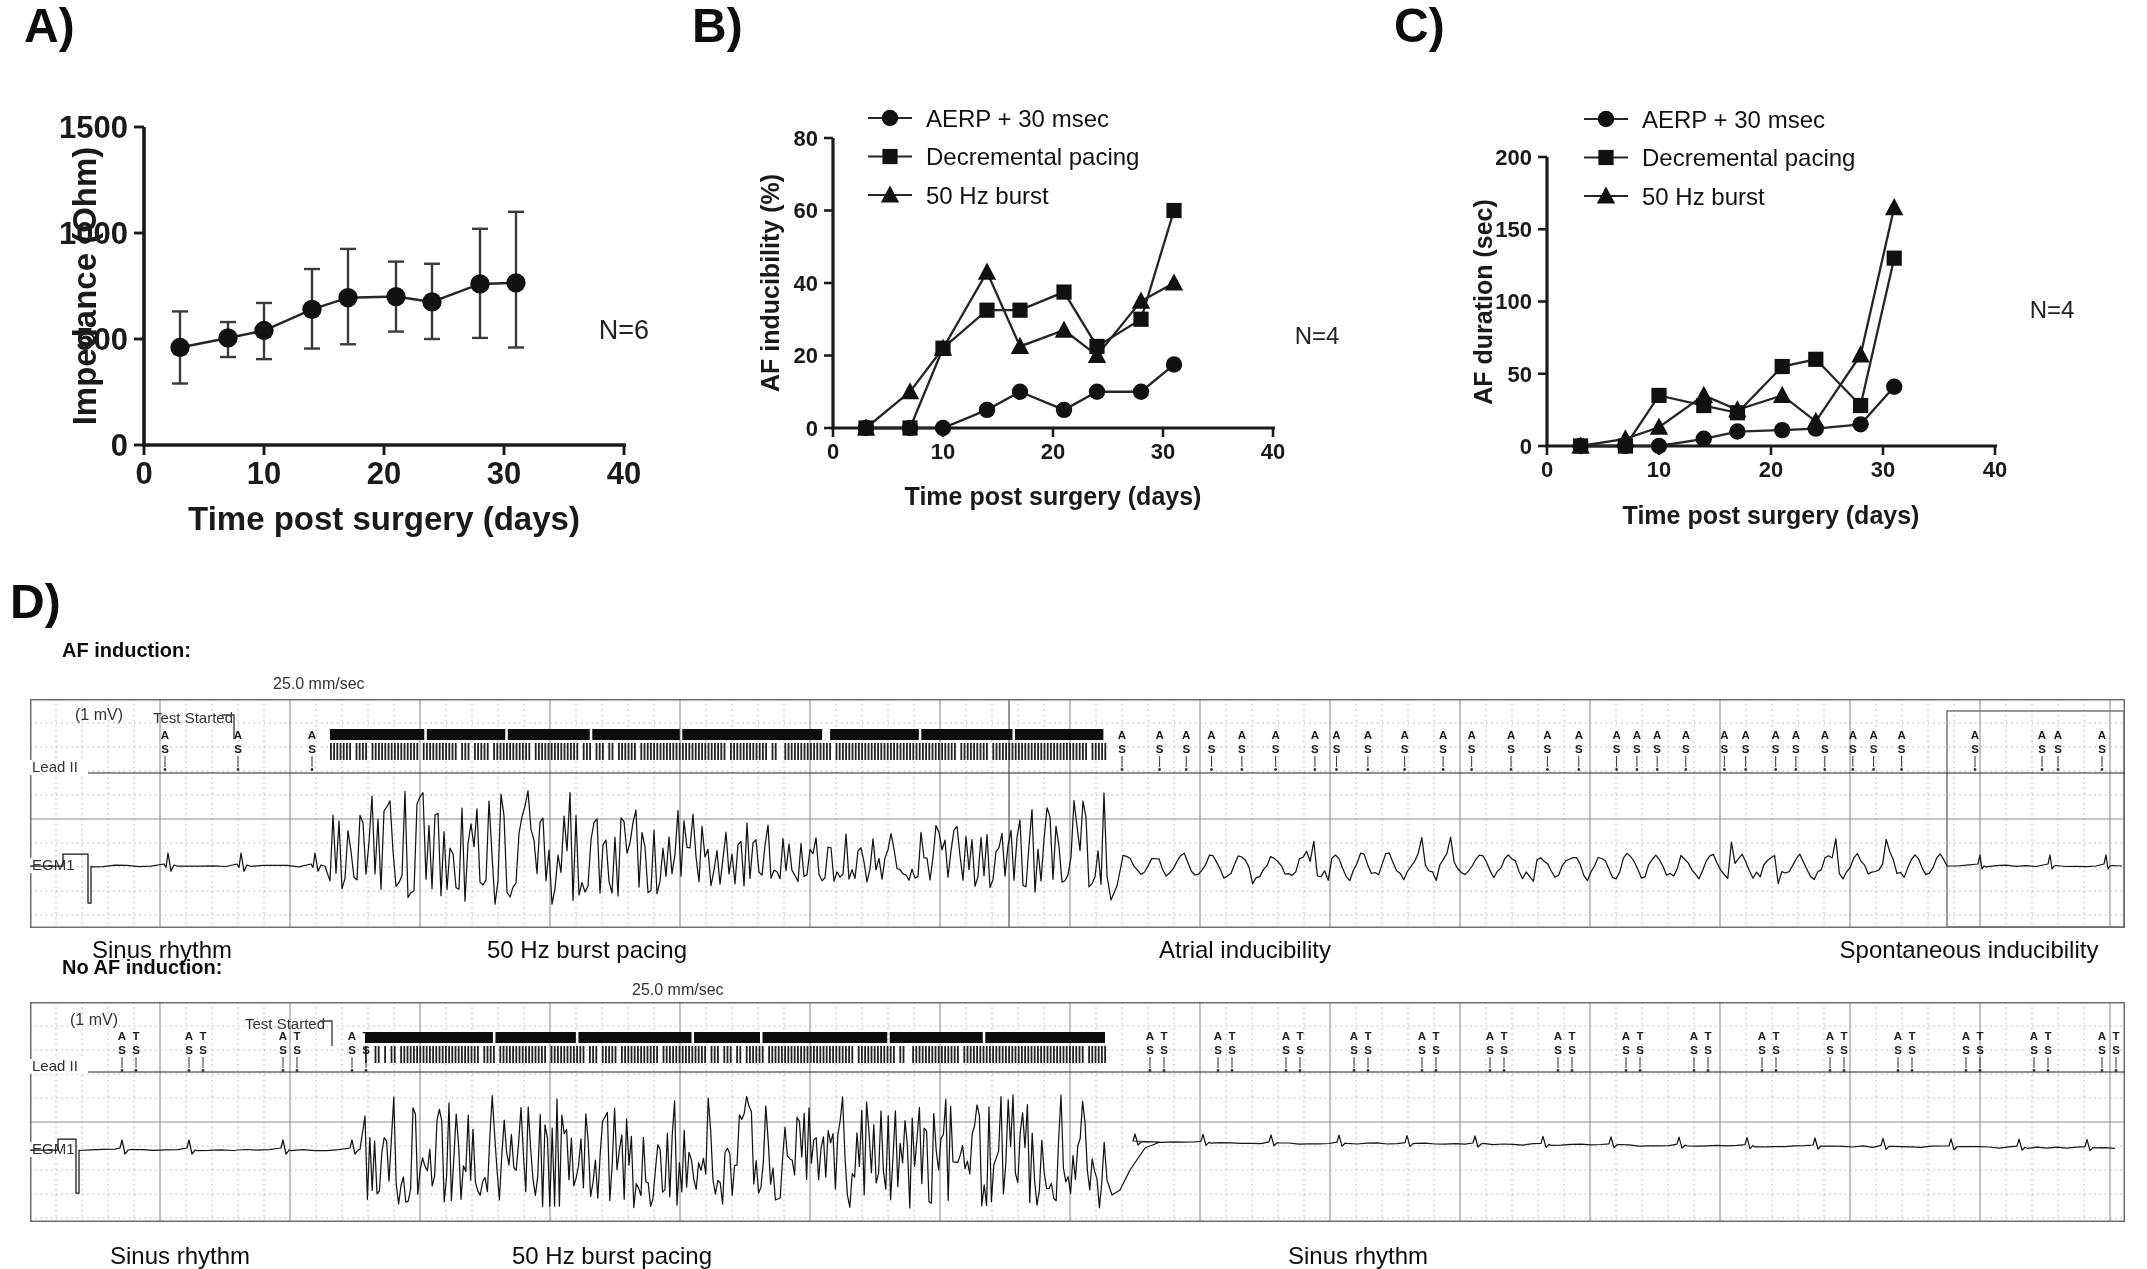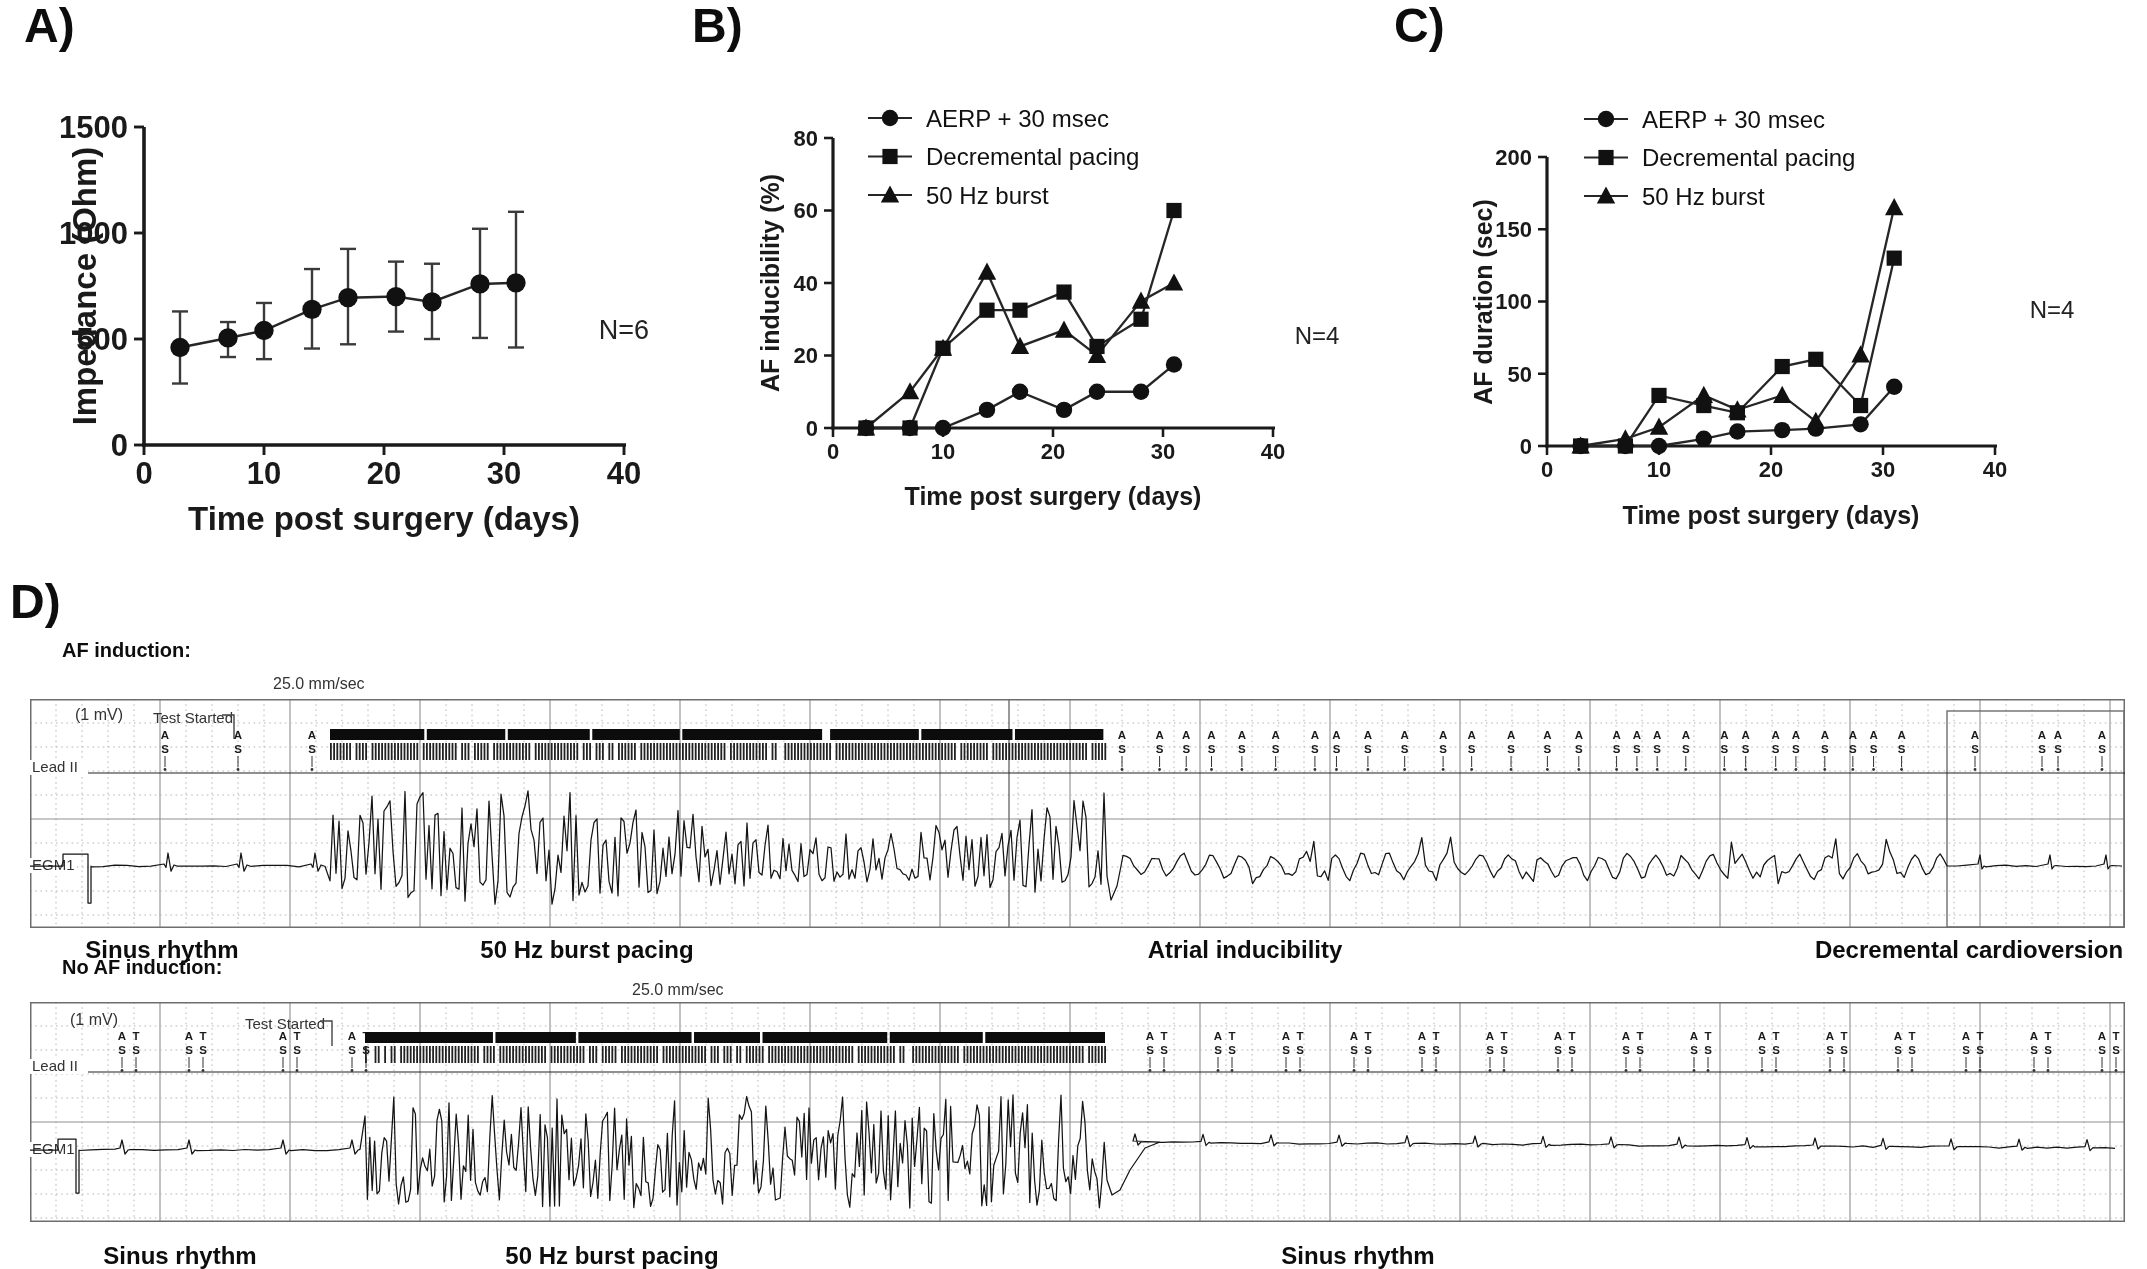--- a/index.html
+++ b/index.html
@@ -5,21 +5,21 @@
   html,body{margin:0;padding:0;background:#fff;}
   body{width:2147px;height:1269px;position:relative;overflow:hidden;
        font-family:"Liberation Sans",sans-serif;color:#111;}
   .canvas{position:absolute;left:0;top:0;width:2147px;height:1269px;background:#fff;}
   .panel-letter{position:absolute;font-size:48px;font-weight:bold;color:#0d0d0d;line-height:1;}
   #charts-svg{position:absolute;left:0;top:0;}
   svg text{font-family:"Liberation Sans",sans-serif;}
   .strip-header{position:absolute;font-size:20px;font-weight:bold;color:#0d0d0d;line-height:1;}
   .speed-label{position:absolute;width:160px;text-align:left;font-size:16px;color:#333;line-height:1;}
   .strip{position:absolute;background:#fff;}
-  .phase-label{position:absolute;transform:translateX(-50%);font-size:24px;font-weight:bold;
+  .phase-label{position:absolute;transform:translateX(-50%);font-size:24px;font-weight:normal;
                color:#0d0d0d;white-space:nowrap;line-height:1;}
 </style>
 </head>
 <body>
 
 <div class="canvas">
 
   <div class="panel-letter" style="left:24px;top:2px">A)</div>
   <div class="panel-letter" style="left:692px;top:2px">B)</div>
   <div class="panel-letter" style="left:1394px;top:2px">C)</div>
@@ -1185,17 +1185,17 @@
         </g>
         <rect x="0" y="140" width="46" height="15" fill="#fff"></rect>
         <text x="2" y="152" font-size="15" fill="#333">EGM1</text>
         <polyline points="0.0,148.0 28.0,148.0 28.0,137.0 46.0,137.0 46.0,191.0 49.0,191.0 49.0,148.0 49.0,148.5 61.0,147.9 73.0,147.4 85.0,147.2 90.0,146.0 92.0,138.0 95.0,152.0 98.0,148.0 100.0,147.7 112.0,147.7 124.0,148.3 136.0,147.9 148.0,147.6 157.0,146.0 159.0,138.0 162.0,152.0 165.0,148.0 167.0,148.6 179.0,148.4 191.0,147.9 203.0,148.5 215.0,147.5 227.0,148.1 239.0,147.6 251.0,146.0 253.0,138.0 256.0,152.0 259.0,148.0 261.0,148.6 273.0,147.7 285.0,148.7 297.0,148.7 309.0,147.7 320.0,146.0 322.0,138.0 325.0,152.0 328.0,148.0 330.0,147.3 335.0,114.0 337.4,197.3 339.8,135.4 342.2,188.5 344.6,139.1 347.0,191.9 349.4,189.0 351.8,150.9 354.2,135.6 356.6,139.1 359.0,179.2 361.4,137.2 363.8,95.1 366.2,182.1 368.6,202.0 371.0,183.5 373.4,175.0 375.8,200.2 378.2,199.1 380.6,187.3 383.0,105.8 385.4,111.9 387.8,192.3 390.2,167.7 392.6,155.8 395.0,164.3 397.4,168.8 399.8,147.2 402.2,184.2 404.6,174.2 407.0,118.3 409.4,107.4 411.8,119.2 414.2,199.9 416.6,174.3 419.0,100.8 421.4,198.4 423.8,157.1 426.2,112.1 428.6,142.6 431.0,197.3 433.4,163.8 435.8,169.4 438.2,113.2 440.6,178.3 443.0,127.3 445.4,180.4 447.8,188.9 450.2,193.1 452.6,179.8 455.0,175.5 457.4,189.7 459.8,135.9 462.2,93.7 464.6,132.1 467.0,167.7 469.4,197.8 471.8,153.1 474.2,118.1 476.6,150.0 479.0,163.0 481.4,132.3 483.8,165.5 486.2,168.3 488.6,140.9 491.0,105.6 493.4,152.1 495.8,189.6 498.2,104.9 500.6,146.0 503.0,177.2 505.4,193.3 507.8,173.8 510.2,112.5 512.6,204.6 515.0,122.8 517.4,135.6 519.8,204.2 522.2,126.0 524.6,204.1 527.0,97.0 529.4,204.0 531.8,113.2 534.2,131.7 536.6,127.4 539.0,177.7 541.4,136.2 543.8,183.8 546.2,175.8 548.6,163.3 551.0,136.9 553.4,185.8 555.8,111.9 558.2,139.0 560.6,194.5 563.0,180.5 565.4,158.2 567.8,196.3 570.2,151.9 572.6,119.0 575.0,115.0 577.4,110.4 579.8,198.5 582.2,162.8 584.6,106.2 587.0,167.8 589.4,147.6 591.8,133.1 594.2,197.3 596.6,116.9 599.0,163.1 601.4,134.4 603.8,205.6 606.2,181.6 608.6,186.1 611.0,193.6 613.4,135.3 615.8,179.7 618.2,180.9 620.6,204.4 623.0,196.4 625.4,168.0 627.8,142.7 630.2,147.7 632.6,190.1 635.0,187.6 637.4,131.3 639.8,194.8 642.2,133.8 644.6,98.8 647.0,203.1 649.4,160.6 651.8,189.8 654.2,128.6 656.6,185.1 659.0,150.4 661.4,157.6 663.8,177.2 666.2,187.3 668.6,160.9 671.0,168.3 673.4,156.3 675.8,172.0 678.2,96.2 680.6,127.1 683.0,178.0 685.4,192.2 687.8,178.5 690.2,180.7 692.6,202.0 695.0,150.7 697.4,146.3 699.8,151.4 702.2,193.3 704.6,163.4 707.0,163.1 709.4,112.9 711.8,117.4 714.2,111.4 716.6,94.5 719.0,104.1 721.4,109.7 723.8,182.0 726.2,158.7 728.6,190.9 731.0,184.9 733.4,158.9 735.8,104.1 738.2,138.7 740.6,182.1 743.0,166.0 745.4,198.0 747.8,197.0 750.2,196.0 752.6,156.3 755.0,125.2 757.4,154.0 759.8,156.7 762.2,158.2 764.6,173.0 767.0,115.2 769.4,119.4 771.8,155.0 774.2,111.4 776.6,177.4 779.0,106.0 781.4,161.1 783.8,137.9 786.2,135.6 788.6,177.8 791.0,146.6 793.4,134.9 795.8,175.1 798.2,128.5 800.6,140.9 803.0,131.6 805.4,186.9 807.8,133.3 810.2,118.5 812.6,95.0 815.0,155.5 817.4,193.0 819.8,205.2 822.2,171.7 824.6,175.2 827.0,131.0 829.4,164.4 831.8,108.3 834.2,193.0 836.6,100.0 839.0,130.0 841.4,170.8 843.8,122.5 846.2,181.0 848.6,171.1 851.0,109.0 853.4,169.2 855.8,187.1 858.2,113.6 860.6,197.8 863.0,155.1 865.4,109.0 867.8,184.6 870.2,141.4 872.6,161.0 875.0,118.7 877.4,143.4 879.8,206.0 882.2,116.1 884.6,164.4 887.0,137.0 889.4,105.3 891.8,181.7 894.2,126.1 896.6,129.0 899.0,199.7 901.4,201.1 903.8,111.6 906.2,148.1 908.6,168.0 911.0,136.3 913.4,132.5 915.8,97.3 918.2,198.6 920.6,104.4 923.0,159.8 925.4,160.1 927.8,160.5 930.2,153.4 932.6,143.5 935.0,166.6 937.4,159.1 939.8,171.9 942.2,131.8 944.6,123.7 947.0,102.8 949.4,113.4 951.8,203.8 954.2,182.9 956.6,203.5 959.0,104.9 961.4,199.8 963.8,163.3 966.2,156.1 968.6,149.1 971.0,94.7 973.4,191.8 975.8,162.3 978.2,97.8 980.6,144.7 983.0,92.9 985.4,171.2 987.8,180.5 990.2,131.1 992.6,110.8 995.0,145.7 997.4,102.7 999.8,200.5 1002.2,131.1 1004.6,178.3 1007.0,203.1 1009.4,188.4 1011.8,138.2 1014.2,170.6 1016.6,186.6 1019.0,186.5 1021.4,181.5 1023.8,196.5 1026.2,198.7 1028.6,138.6 1031.0,93.1 1033.4,166.1 1035.8,179.7 1038.2,174.8 1040.6,191.4 1043.0,153.5 1045.4,177.3 1047.8,143.8 1050.2,136.5 1052.6,99.4 1055.0,120.6 1057.4,168.6 1059.8,187.8 1062.2,156.9 1064.6,169.2 1067.0,176.9 1069.4,205.8 1071.8,179.9 1074.2,140.3 1077.0,178.0 1082.0,193.0 1090.0,188.0 1100.0,168.0 1115.0,146.0 1130.0,140.0 1103.0,139.0 1105.0,132.0 1108.0,143.0 1111.0,140.0 1113.0,139.9 1123.0,139.9 1133.0,140.4 1143.0,139.9 1153.0,140.1 1163.0,140.0 1171.0,139.4 1173.0,132.4 1176.0,143.4 1179.0,140.4 1181.0,141.1 1191.0,140.6 1201.0,140.9 1211.0,141.3 1221.0,141.4 1231.0,141.6 1239.0,139.8 1241.0,132.8 1244.0,143.8 1247.0,140.8 1249.0,140.9 1259.0,141.0 1269.0,142.1 1279.0,141.8 1289.0,141.9 1299.0,141.5 1307.0,140.2 1309.0,133.2 1312.0,144.2 1315.0,141.2 1317.0,141.4 1327.0,142.0 1337.0,141.1 1347.0,140.9 1357.0,142.0 1367.0,141.6 1375.0,140.6 1377.0,133.6 1380.0,144.6 1383.0,141.6 1385.0,141.3 1395.0,141.2 1405.0,142.0 1415.0,142.1 1425.0,141.7 1435.0,142.2 1443.0,141.0 1445.0,134.0 1448.0,145.0 1451.0,142.0 1453.0,141.4 1463.0,142.7 1473.0,142.0 1483.0,142.3 1493.0,143.1 1503.0,141.6 1511.0,141.4 1513.0,134.4 1516.0,145.4 1519.0,142.4 1521.0,143.4 1531.0,143.1 1541.0,142.4 1551.0,142.1 1561.0,142.9 1571.0,142.5 1579.0,141.8 1581.0,134.8 1584.0,145.8 1587.0,142.8 1589.0,142.5 1599.0,142.8 1609.0,144.2 1619.0,143.8 1629.0,143.8 1639.0,143.6 1647.0,142.2 1649.0,135.2 1652.0,146.2 1655.0,143.2 1657.0,143.9 1667.0,144.2 1677.0,143.8 1687.0,143.3 1697.0,143.8 1707.0,143.3 1715.0,142.6 1717.0,135.6 1720.0,146.6 1723.0,143.6 1725.0,144.9 1735.0,144.9 1745.0,144.7 1755.0,144.6 1765.0,143.9 1775.0,143.6 1783.0,143.0 1785.0,136.0 1788.0,147.0 1791.0,144.0 1793.0,144.0 1803.0,144.0 1813.0,144.4 1823.0,145.0 1833.0,143.9 1843.0,145.3 1851.0,143.4 1853.0,136.4 1856.0,147.4 1859.0,144.4 1861.0,144.4 1871.0,144.7 1881.0,144.9 1891.0,145.4 1901.0,144.1 1911.0,144.0 1919.0,143.8 1921.0,136.8 1924.0,147.8 1927.0,144.8 1929.0,144.7 1939.0,144.5 1949.0,144.7 1959.0,145.0 1969.0,146.2 1979.0,144.9 1987.0,144.2 1989.0,137.2 1992.0,148.2 1995.0,145.2 1997.0,146.3 2007.0,145.2 2017.0,146.2 2027.0,145.2 2037.0,146.2 2047.0,145.2 2055.0,144.6 2057.0,137.6 2060.0,148.6 2063.0,145.6 2065.0,145.9 2075.0,145.7 2085.0,146.3" fill="none" stroke="#141414" stroke-width="1.25" stroke-linejoin="round"></polyline>
       </svg>
   </div>
 
 <div class="phase-label" style="left: 162px; top: 938px;">Sinus rhythm</div>
     <div class="phase-label" style="left: 587px; top: 938px;">50 Hz burst pacing</div>
     <div class="phase-label" style="left: 1245px; top: 938px;">Atrial inducibility</div>
-    <div class="phase-label" style="left: 1969px; top: 938px;">Decremental cardioversion</div>
+    <div class="phase-label" style="left: 1969px; top: 938px;">Spontaneous inducibility</div>
     <div class="phase-label" style="left: 180px; top: 1244px;">Sinus rhythm</div>
     <div class="phase-label" style="left: 612px; top: 1244px;">50 Hz burst pacing</div>
     <div class="phase-label" style="left: 1358px; top: 1244px;">Sinus rhythm</div>
   </div>
 
 </body></html>

